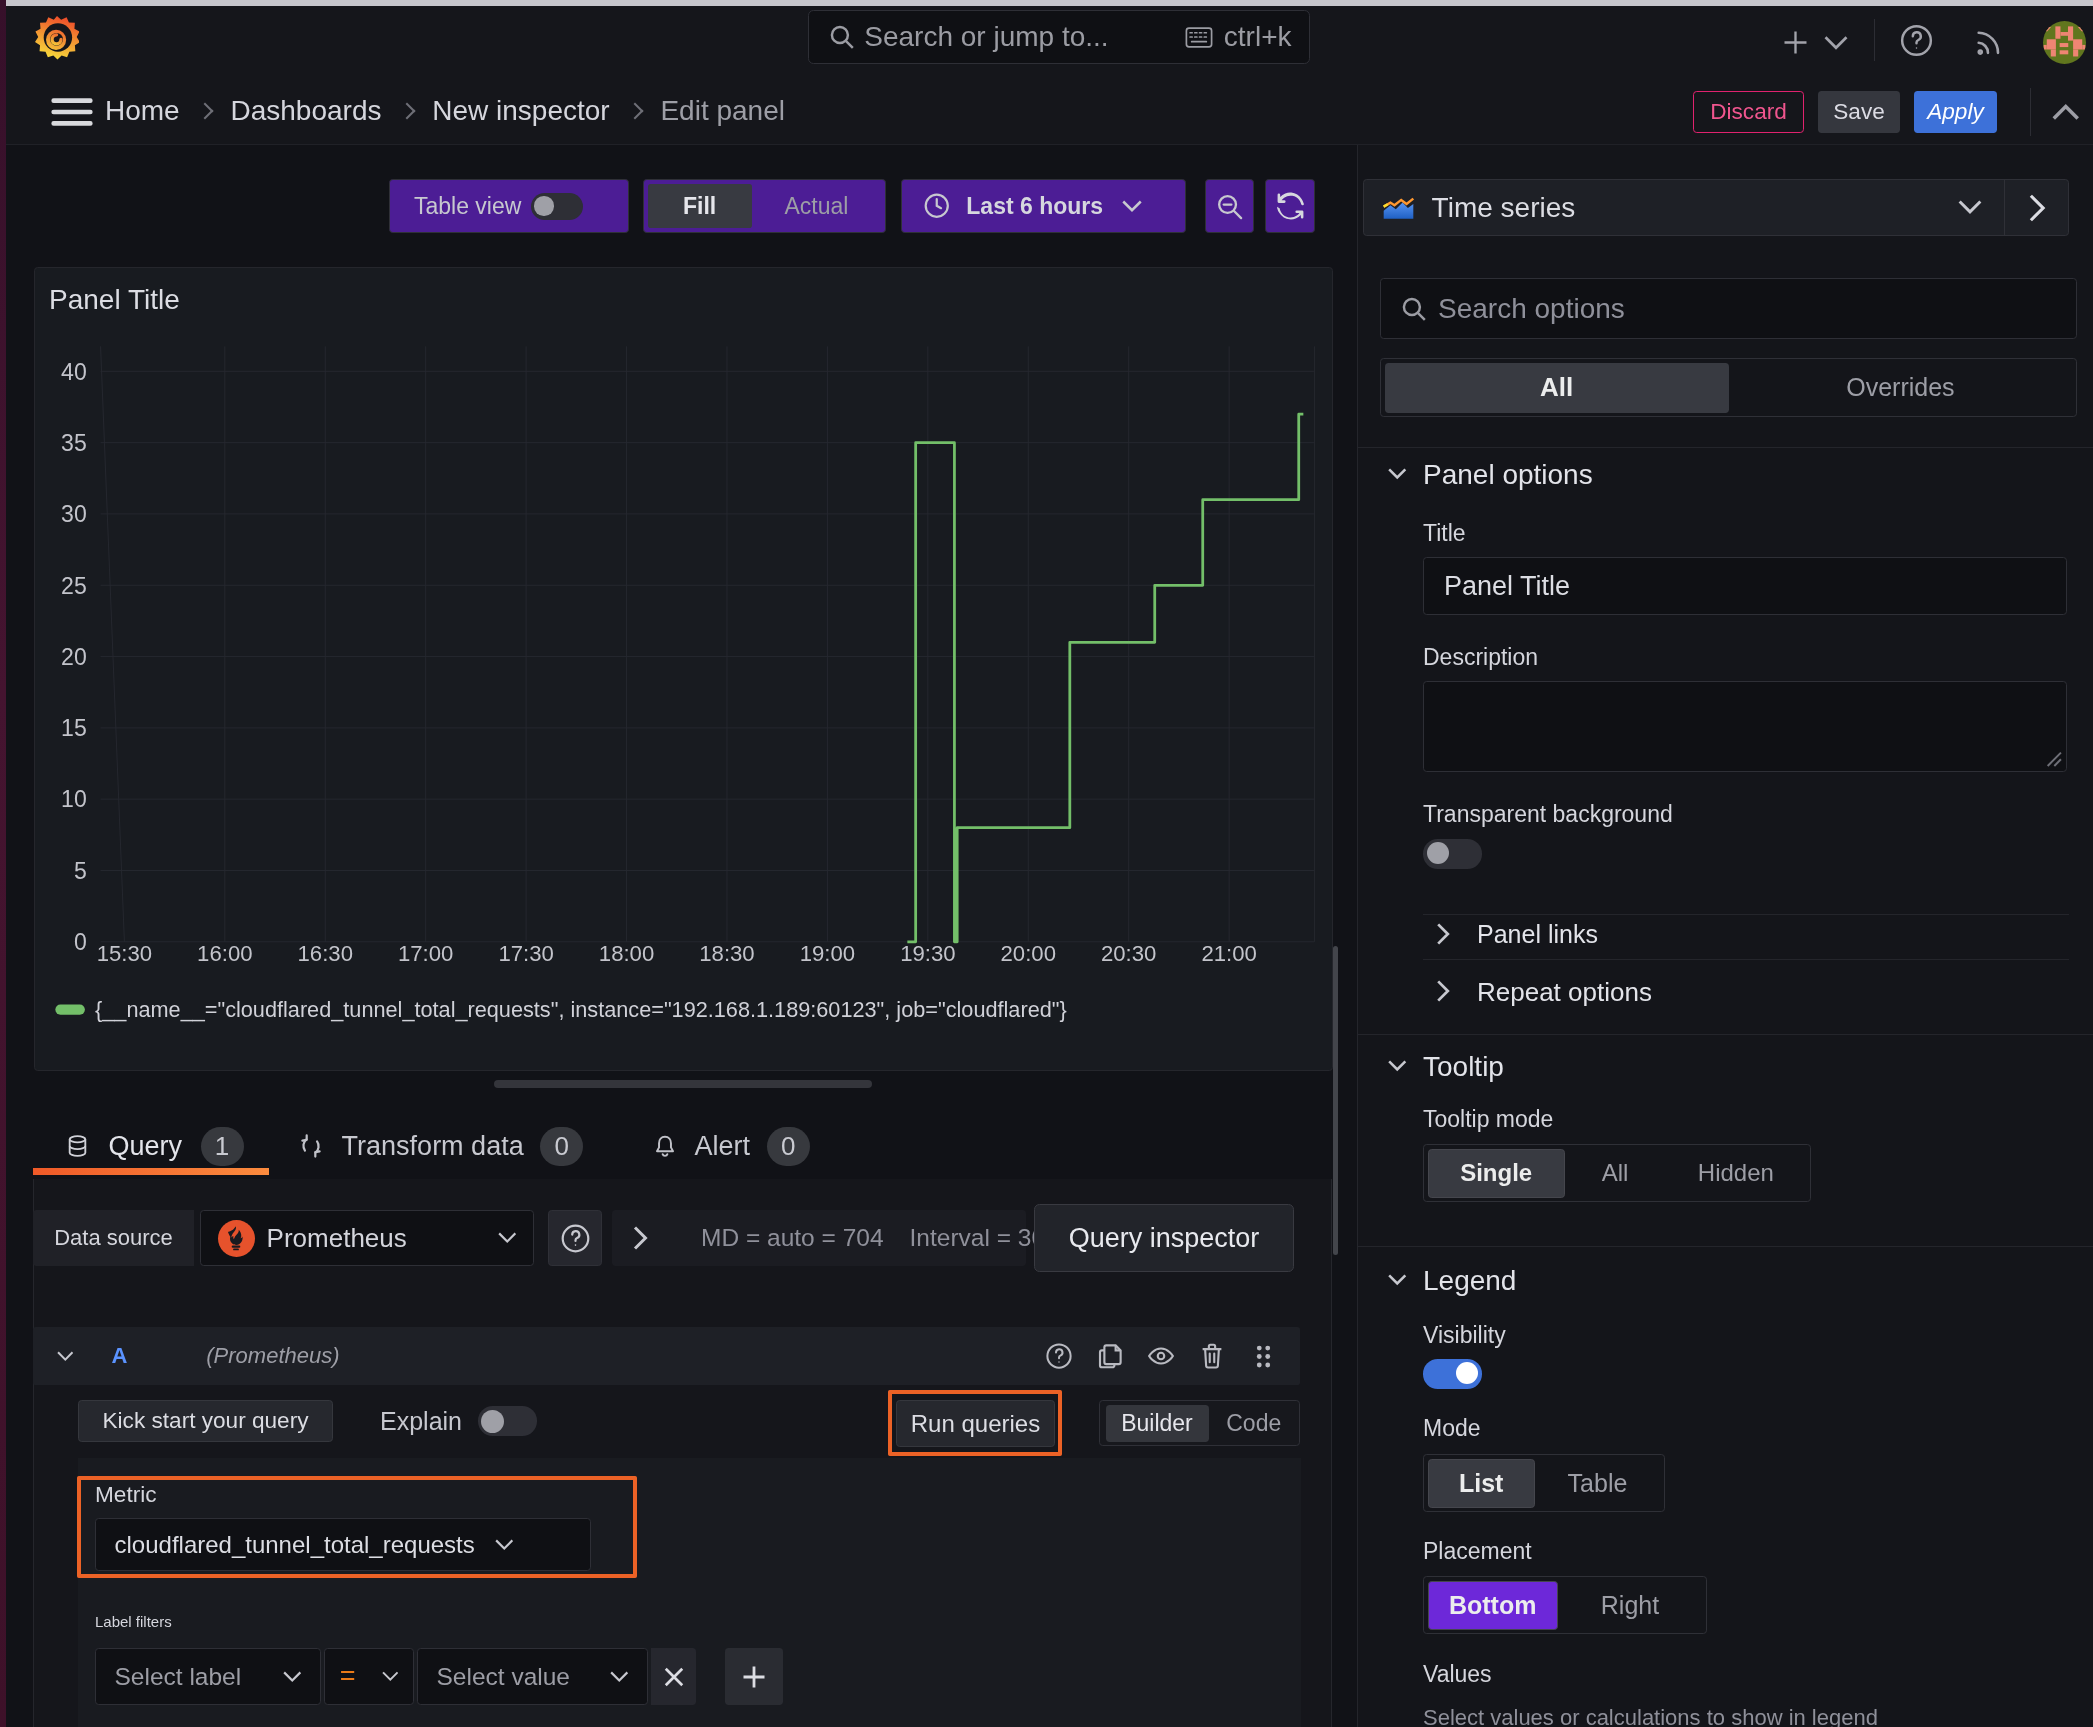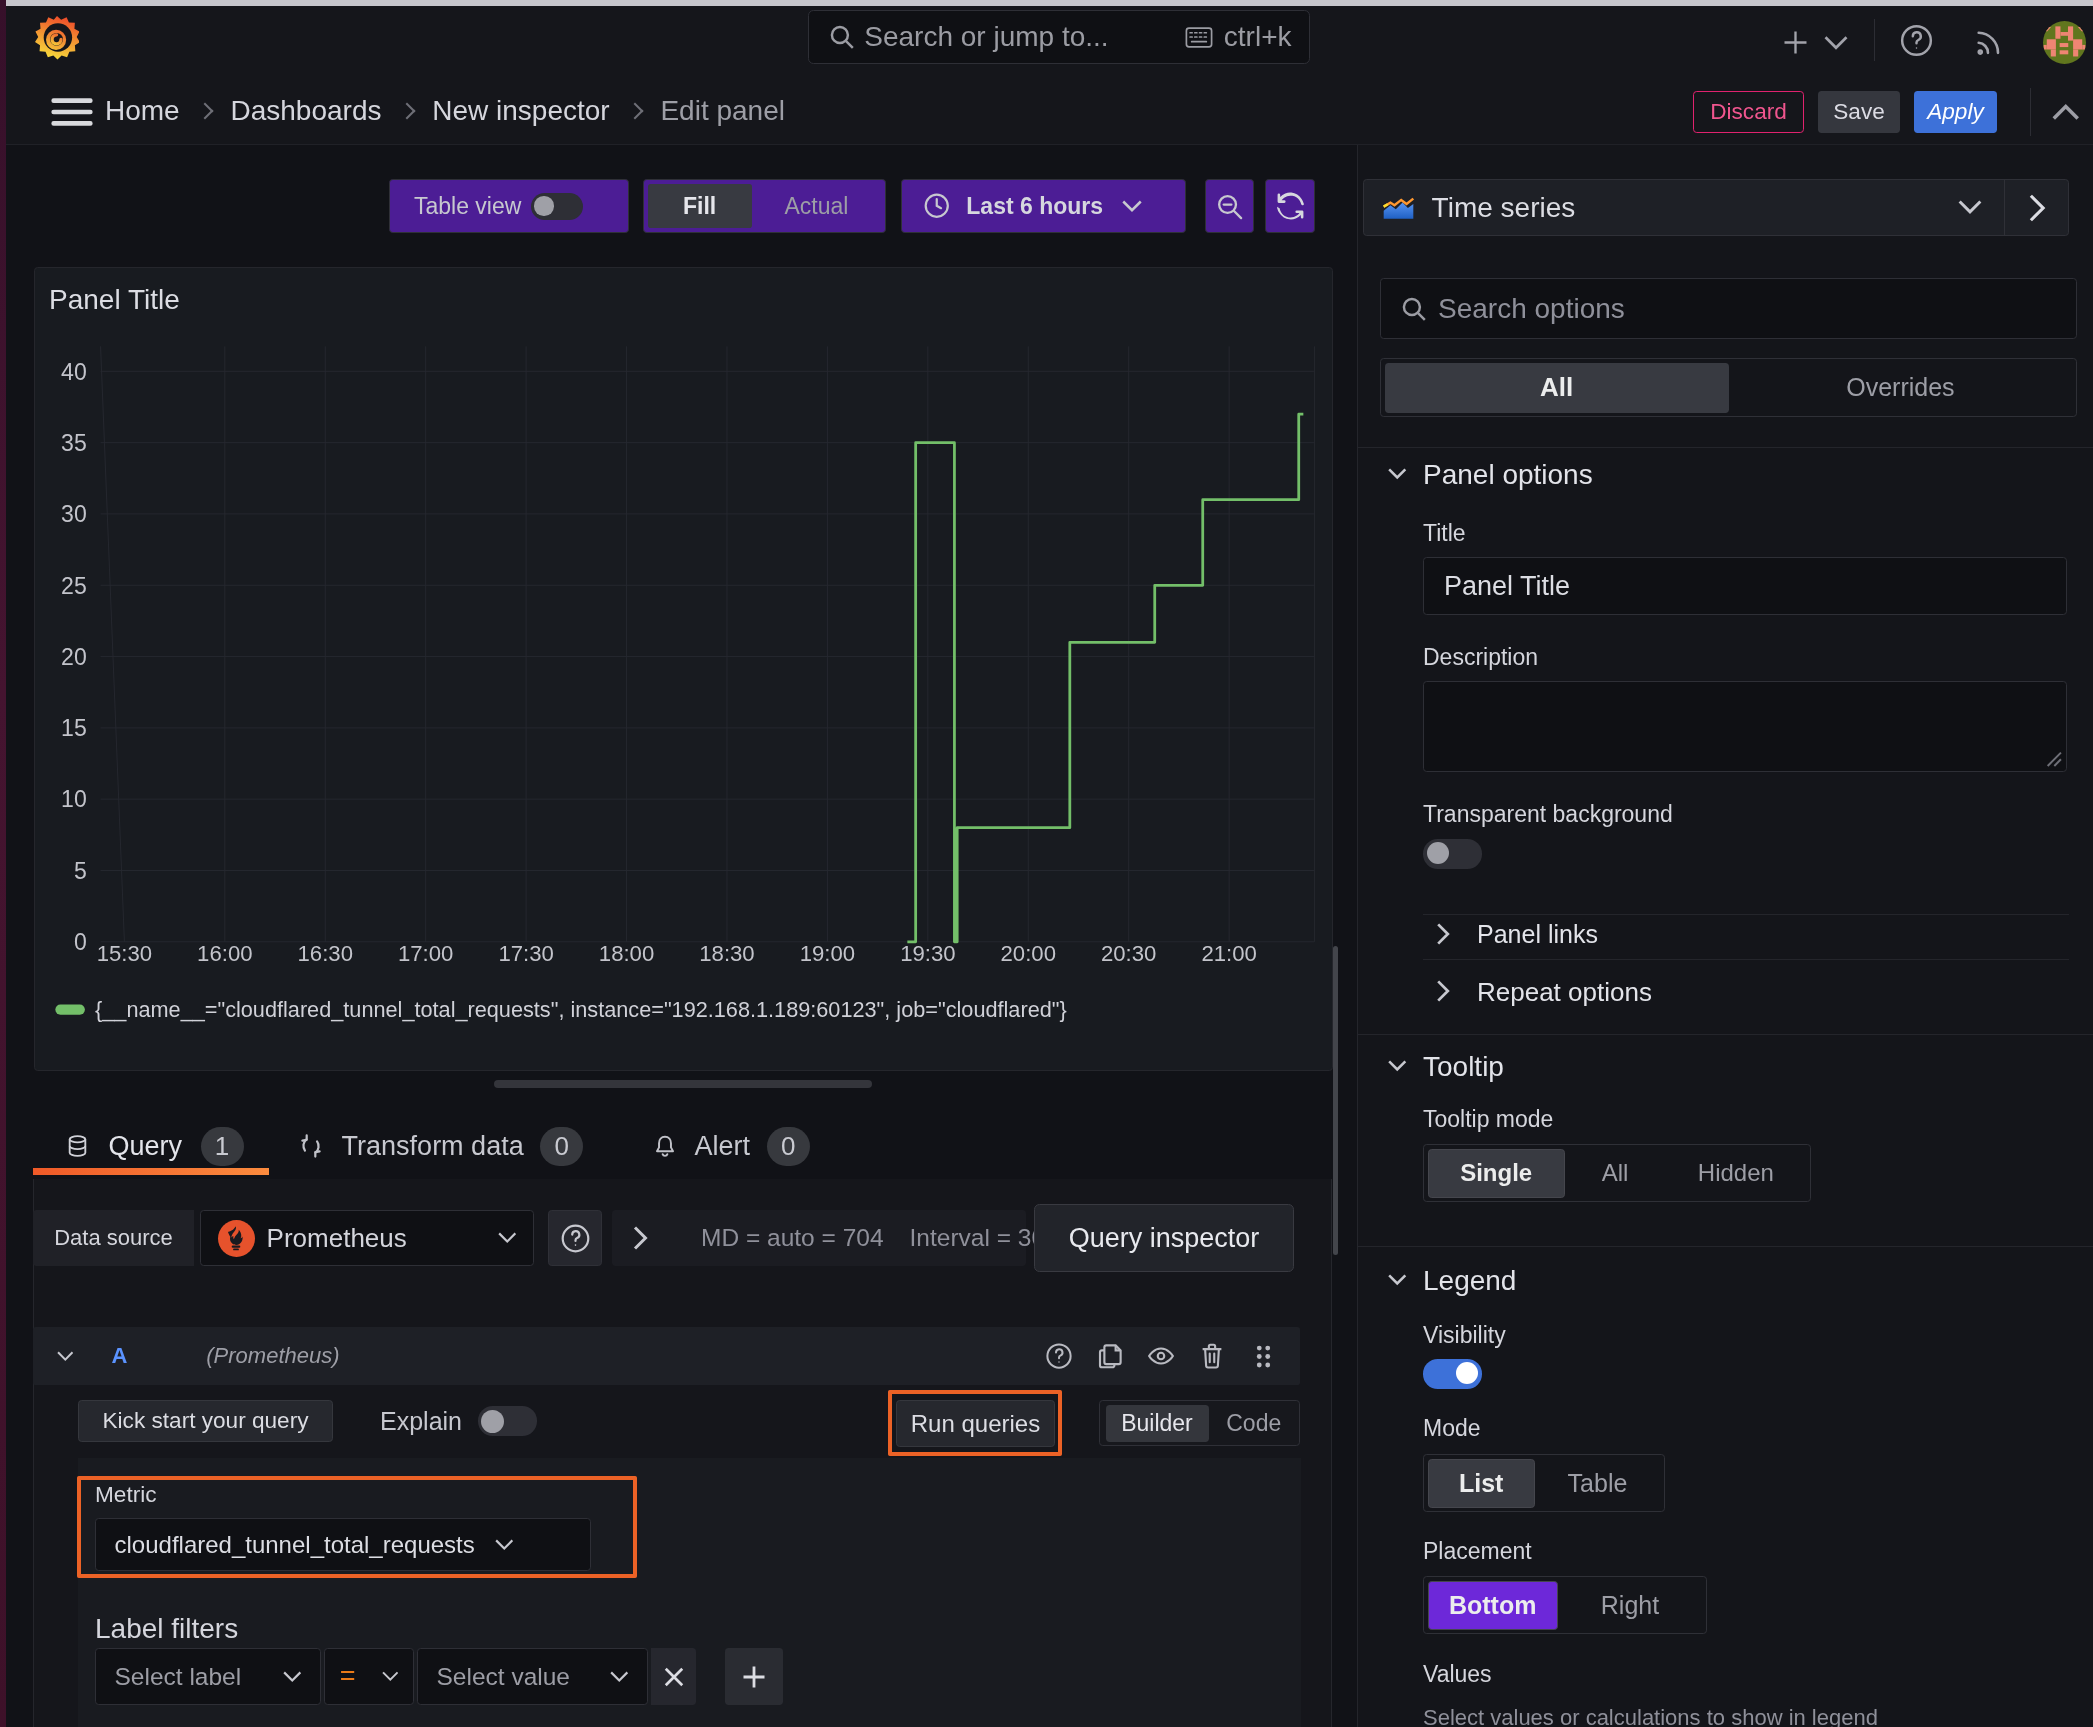--- a/index.html
+++ b/index.html
@@ -346,21 +346,21 @@
 
 <div class="abs" style="left:78px; top:1458px; width:1223px; height:269px; background:#191b20;"></div>
 <div class="abs" style="left:77px; top:1476px; width:560px; height:102px; border:4.6px solid #ec6226; border-radius:1.8px;"></div>
 <div class="abs" style="left:95px; top:1482px; font-size:22.6px; color:#d5d6dd;">Metric</div>
 <div class="abs select" style="left:95px; top:1518px; width:496px; height:53px; padding:0 18.5px;">
   <span style="font-size:24px; color:#dcdde3;">cloudflared_tunnel_total_requests</span>
   <svg width="18.5" height="12" viewBox="0 0 16 10" fill="none" stroke="#c7c8cf" stroke-width="1.9" style="margin-left:20px;">
       <path d="M1 1l7 7 7-7"></path>
     </svg>
 </div>
-<div class="abs" style="left:95px; top:1613px; font-size:28px; color:#d5d6dd;text-align:right;">Label filters</div>
+<div class="abs" style="left:95px; top:1613px; font-size:15px; color:#d5d6dd;text-align:right;">Label filters</div>
 <div class="abs select" style="left:95px; top:1648px; width:226px; height:57px; padding:0 18.5px; color:#9d9ea6; font-size:24.5px;">
   <span>Select label</span>
   <svg width="18.5" height="12" viewBox="0 0 16 10" fill="none" stroke="#c7c8cf" stroke-width="1.9" style="margin-left:auto;">
       <path d="M1 1l7 7 7-7"></path>
     </svg>
 </div>
 <div class="abs select" style="left:324px; top:1648px; width:90px; height:57px; padding:0 14.8px; color:#f8a75a;">
   <span style="color:#eb7b18;">=</span>
   <svg width="16.6" height="11" viewBox="0 0 16 10" fill="none" stroke="#c7c8cf" stroke-width="1.9" style="margin-left:auto;">
       <path d="M1 1l7 7 7-7"></path>

